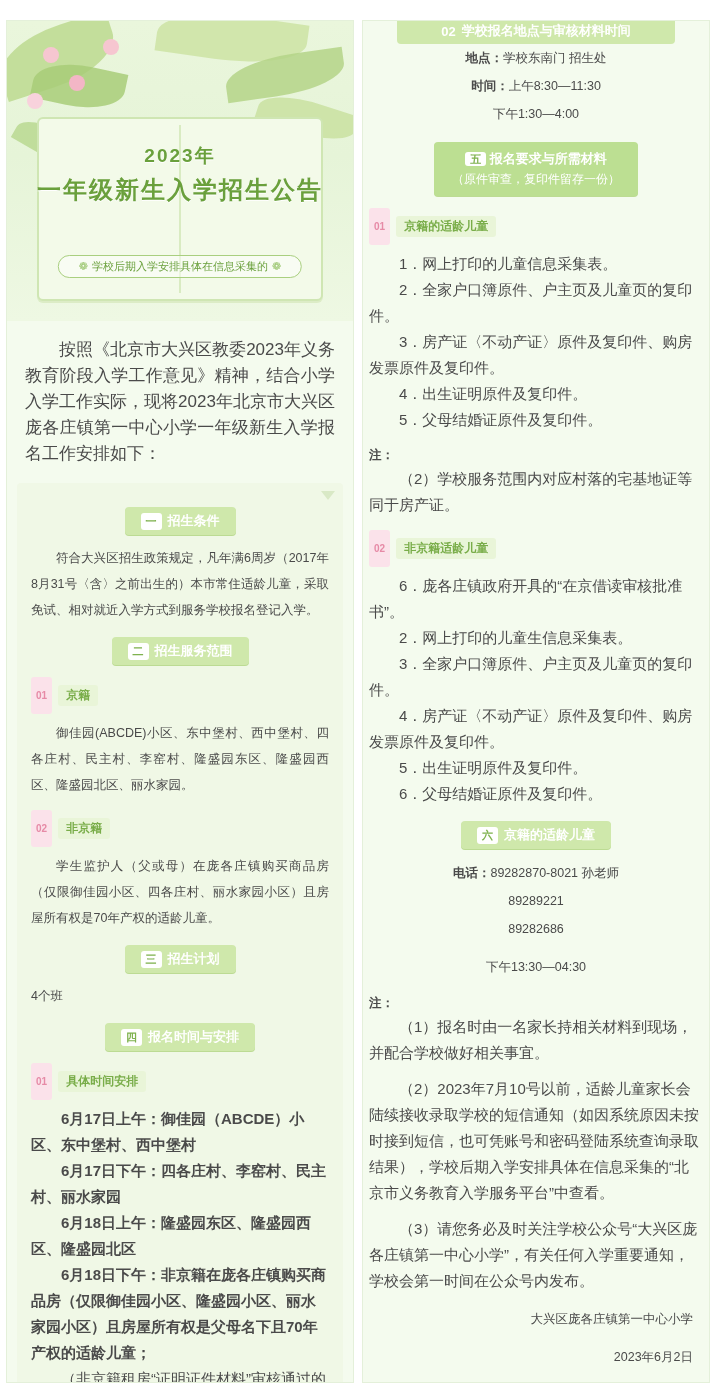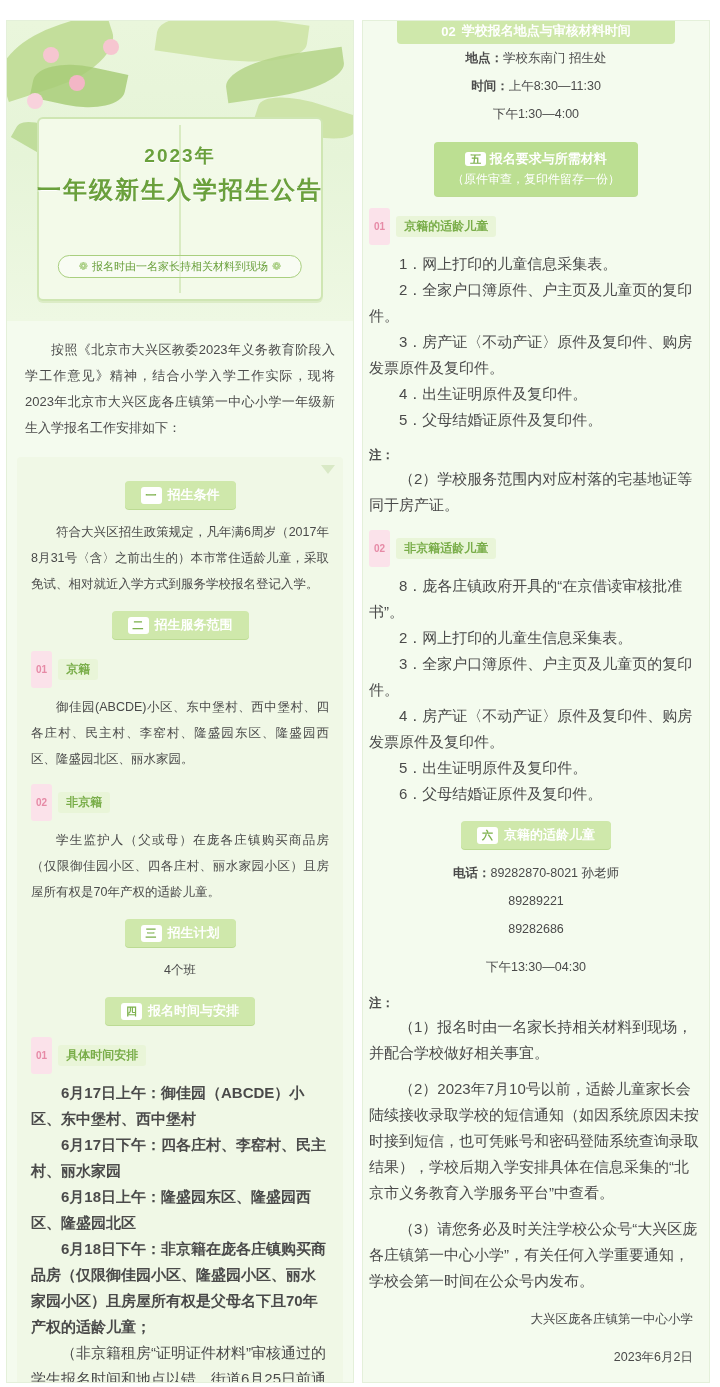--- a/index.html
+++ b/index.html
@@ -83,21 +83,21 @@
     font-size:11px;
     color:#6aa03c;
     background:rgba(255,255,255,.45);
     white-space:nowrap;
   }
   .school-pill .orn{color:#8fbf5f;margin:0 4px;}
 
   
   .intro{
     padding:16px 18px 14px 18px;
-    font-size:13px;
+    font-size:17px;
     line-height:26px;
     color:#4a4a4a;
     text-align:justify;
   }
   .intro p{margin:0;text-indent:2em;}
 
   .panel{
     margin:2px 10px 6px 10px;
     background:#f0f8e6;
     border-radius:4px;
@@ -156,21 +156,21 @@
   }
   .sub-head .txt{
     background:#e9f5d8;border-radius:3px;padding:2px 8px;color:#79ad49;
   }
   .para{
     font-size:12.5px;line-height:26px;
     margin:0 6px;
     text-align:justify;
   }
   .para.indent{text-indent:2em;}
-  .center{text-align:center;text-indent:0;}
+  .center{text-indent:0;}
   .bold{font-weight:bold;}
   .list{margin:0 6px;font-size:15px;line-height:26px;}
   .list div{text-indent:2em;}
   .note-title{margin:14px 6px 2px 6px;font-size:12.5px;font-weight:bold;}
   .spacer{height:10px;}
 
   
   .rc{padding:0 0 10px 0;}
   .top-partial{
     background:#cfe8ab;color:#ffffff;font-weight:bold;font-size:13px;
@@ -206,21 +206,21 @@
       <div class="flower f1"></div>
       <div class="flower f2"></div>
       <div class="flower f3"></div>
       <div class="flower f4"></div>
       <div class="book"></div>
       <div class="hero-title">
         <div class="t1">2023年</div>
         <div class="t2">一年级新生入学招生公告</div>
       </div>
       <div class="school-pill">
-        <span class="orn">❁</span><span>报名时由一名家长持相关材料到现场</span><span class="orn">❁</span>
+        <span class="orn">❁</span><span>学校后期入学安排具体在信息采集的</span><span class="orn">❁</span>
       </div>
     </div>
 
     <div class="intro">
       <p>按照《北京市大兴区教委2023年义务教育阶段入学工作意见》精神，结合小学入学工作实际，现将2023年北京市大兴区庞各庄镇第一中心小学一年级新生入学报名工作安排如下：</p>
     </div>
 
     <div class="panel">
       <div class="panel-corner"></div>
 
@@ -310,21 +310,21 @@
     <div class="note-title">注：</div>
     <div class="list">
       <div>（2）学校服务范围内对应村落的宅基地证等同于房产证。</div>
     </div>
 
     <div class="sub-head">
       <span class="tag">02</span>
       <span class="txt">非京籍适龄儿童</span>
     </div>
     <div class="list">
-      <div>8．庞各庄镇政府开具的“在京借读审核批准书”。</div>
+      <div>6．庞各庄镇政府开具的“在京借读审核批准书”。</div>
       <div>2．网上打印的儿童生信息采集表。</div>
       <div>3．全家户口簿原件、户主页及儿童页的复印件。</div>
       <div>4．房产证〈不动产证〉原件及复印件、购房发票原件及复印件。</div>
       <div>5．出生证明原件及复印件。</div>
       <div>6．父母结婚证原件及复印件。</div>
     </div>
 
     <div class="sec-head">
       <span class="num">六</span>
       <span>京籍的适龄儿童</span>

